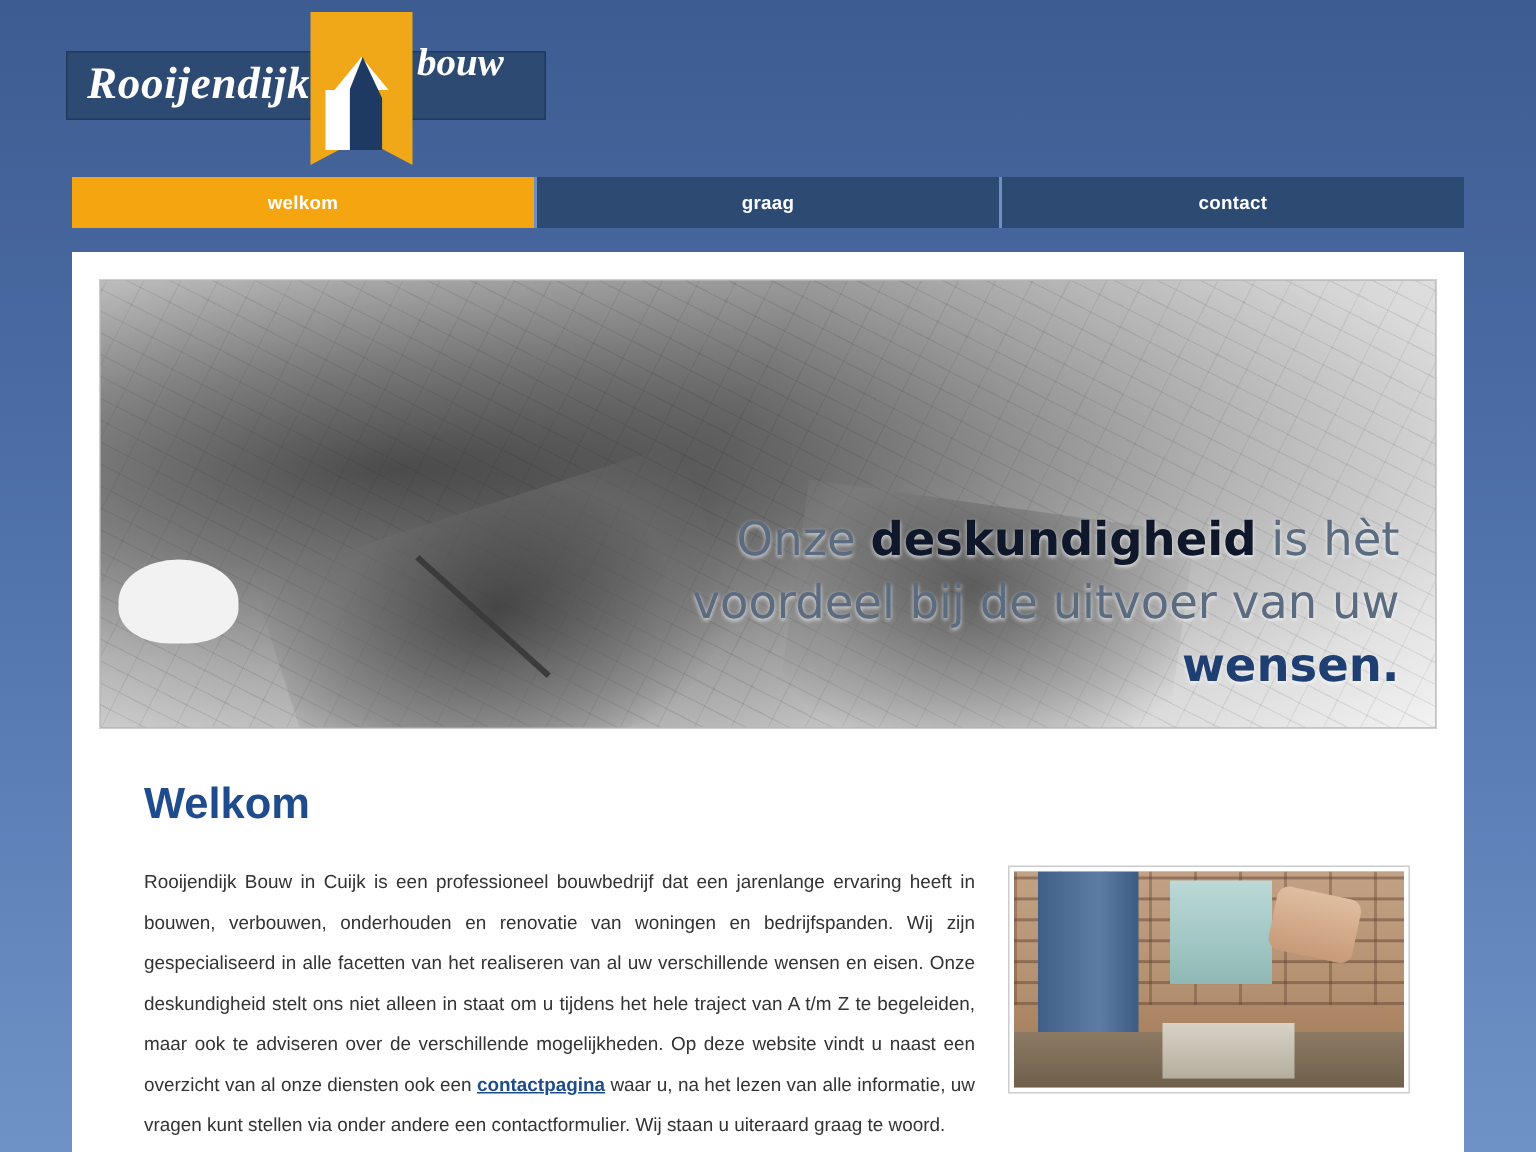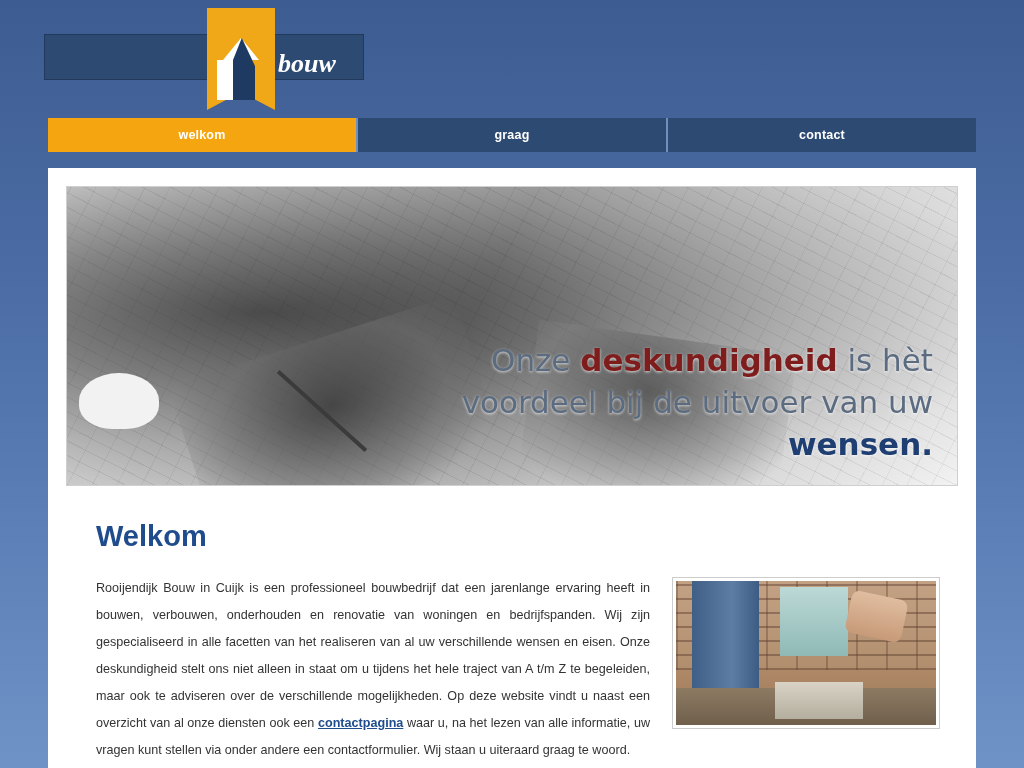--- a/index.html
+++ b/index.html
@@ -40,21 +40,21 @@
     left: 14px;
     font-family: "Liberation Serif", serif;
     font-style: italic;
     font-weight: bold;
     font-size: 30px;
     color: #ffffff;
     letter-spacing: 0.5px;
   }
   .logo-text2 {
     position: absolute;
-    top: 41px;
+    top: 19px;
     left: 234px;
     font-family: "Liberation Serif", serif;
     font-style: italic;
     font-weight: bold;
     font-size: 26px;
     color: #ffffff;
   }
   .logo-shield {
     position: absolute;
     left: 163px;
@@ -196,21 +196,21 @@
     position: absolute;
     right: 24px;
     bottom: 20px;
     text-align: right;
     color: #5b6b80;
     font-family: "DejaVu Sans", sans-serif;
     font-size: 31px;
     line-height: 42px;
     text-shadow: 0 1px 3px rgba(255,255,255,0.75);
   }
-  .hero-caption .bold { font-weight: bold; color: #7f1d1d; }
+  .hero-caption .bold { font-weight: bold; color: #0f172a; }
   .hero-caption .line3 { font-weight: bold; color: #1f3f73; }
 
   .page-title {
     margin: 34px 0 0 30px;
     font-size: 29px;
     color: #1f4c8c;
     font-weight: bold;
   }
   .body-row {
     display: flex;
@@ -284,20 +284,21 @@
     left: 0; bottom: 0; width: 100%; height: 26%;
     background: linear-gradient(to bottom, #8d7a63, #6f5f4b);
   }
 </style>
 </head>
 <body>
 
 <div class="header">
   <div class="logo-wrap">
     <div class="logo-bar"></div>
+    <div class="logo-text">Rooijendijk</div>
     <div class="logo-shield">
       <div class="shield-house"></div>
       <div class="shield-body"></div>
       <div class="shield-shadow"></div>
     </div>
     <div class="logo-text2">bouw</div>
   </div>
 
 </div>
 

